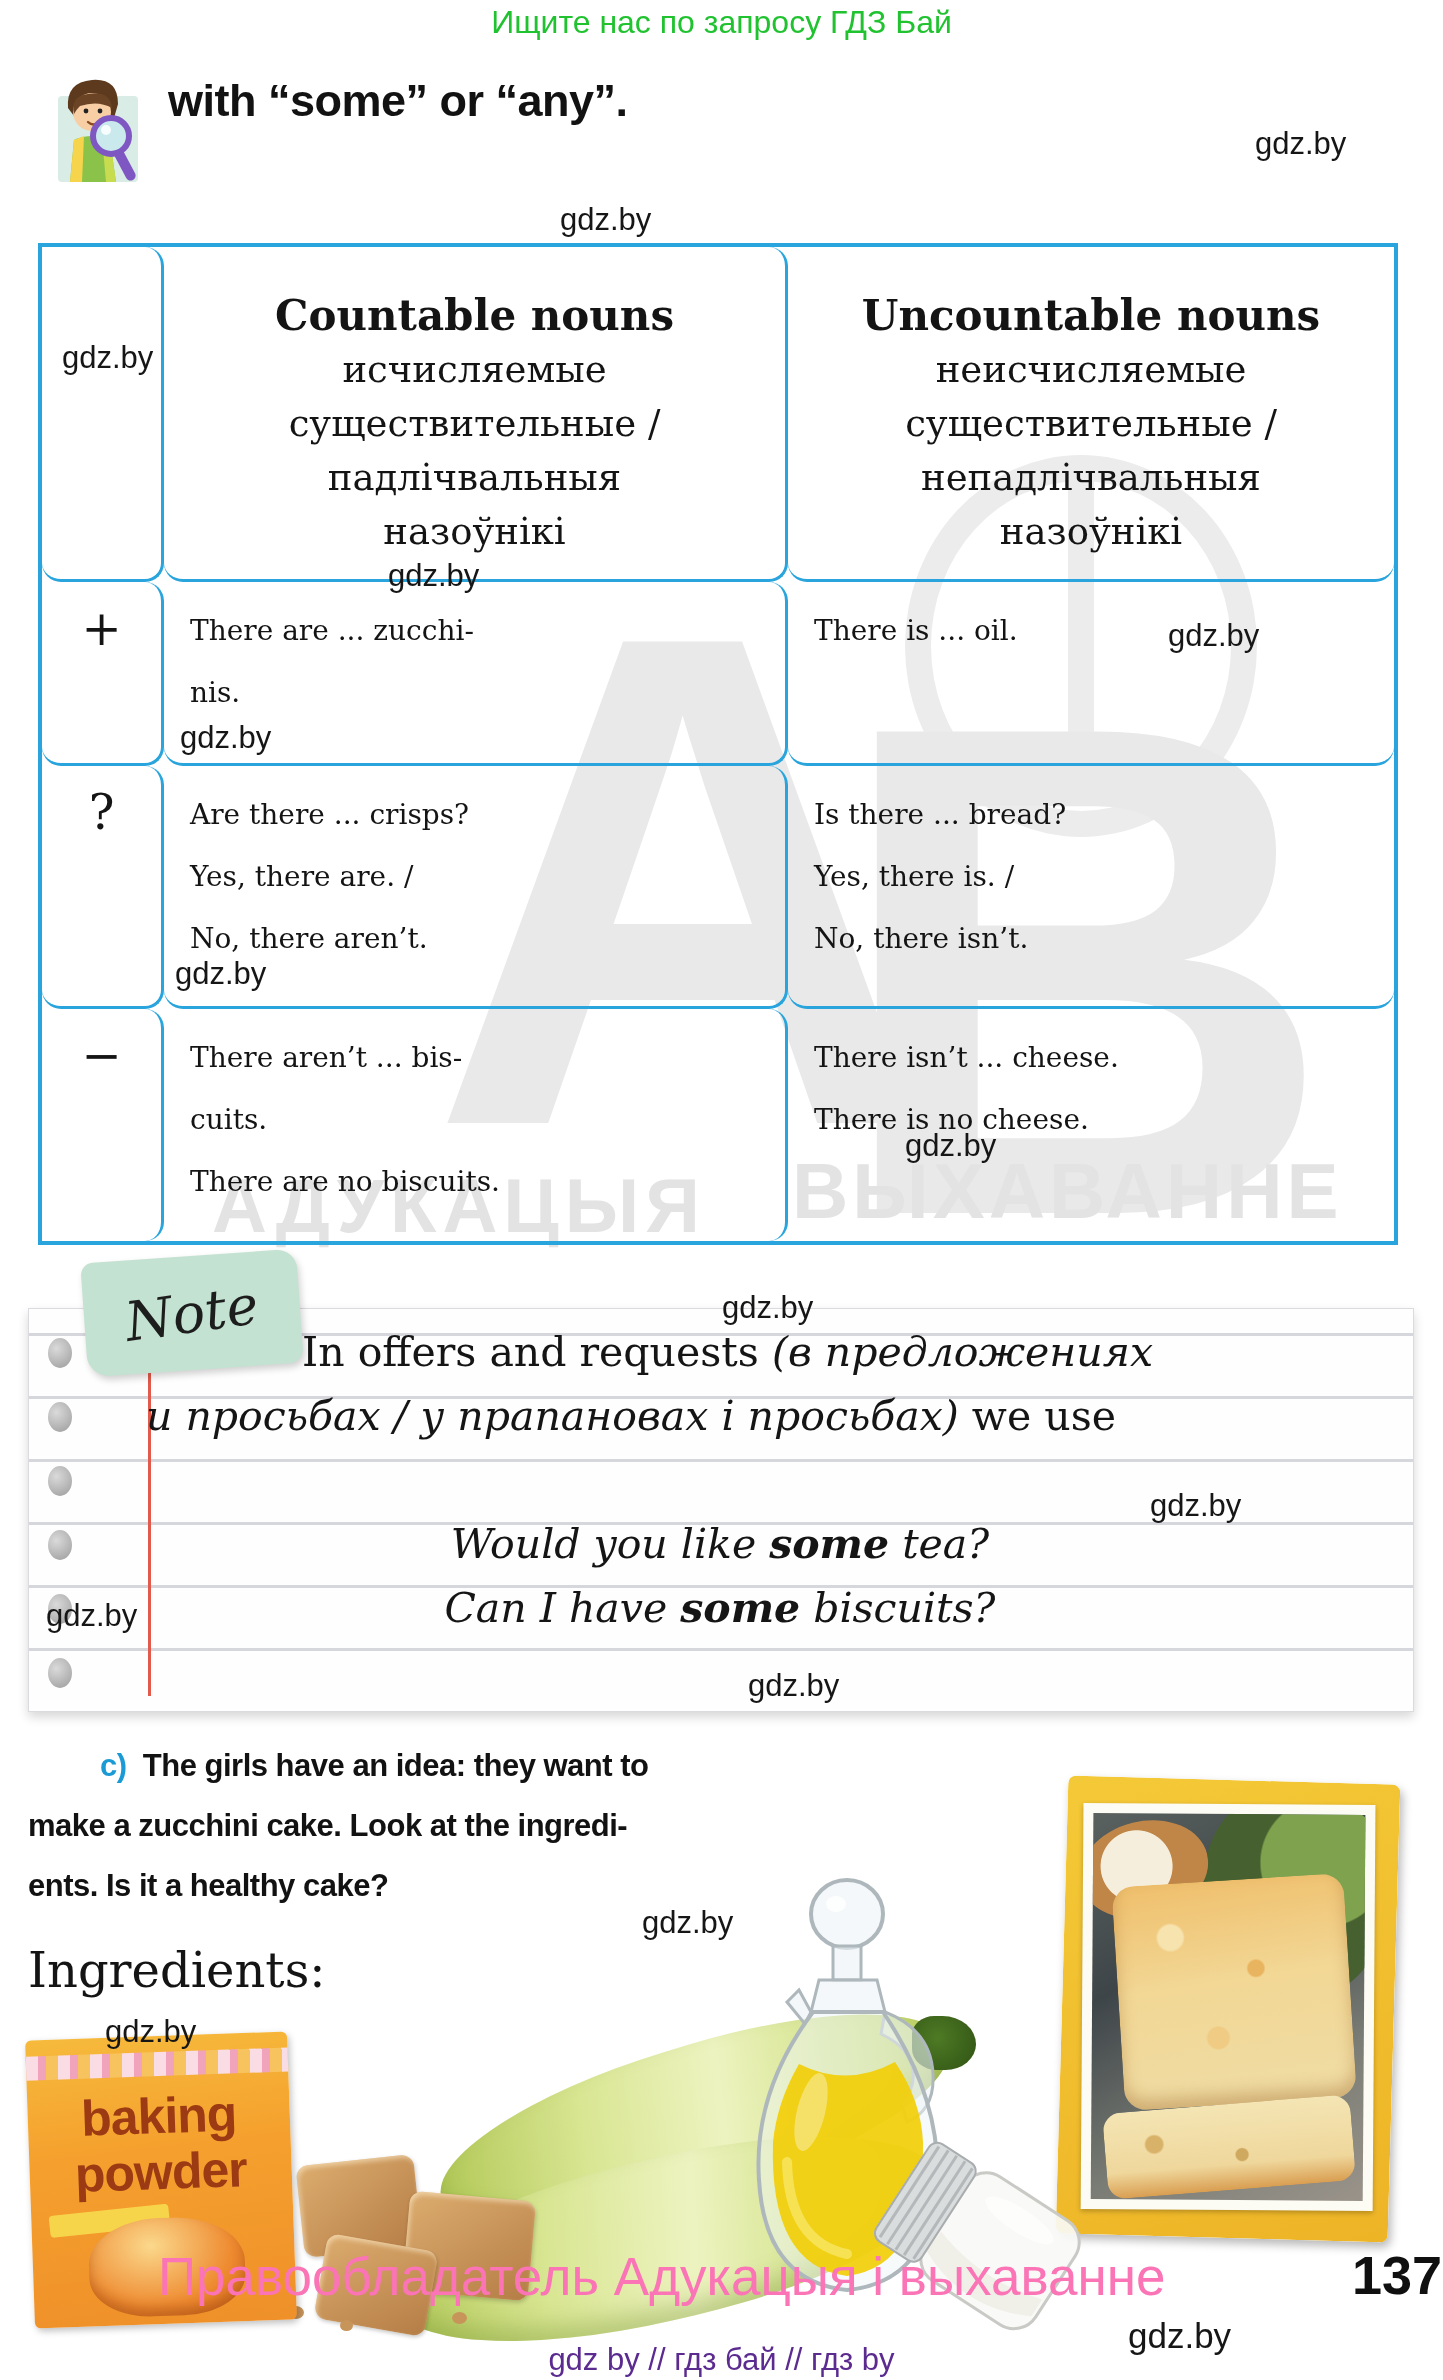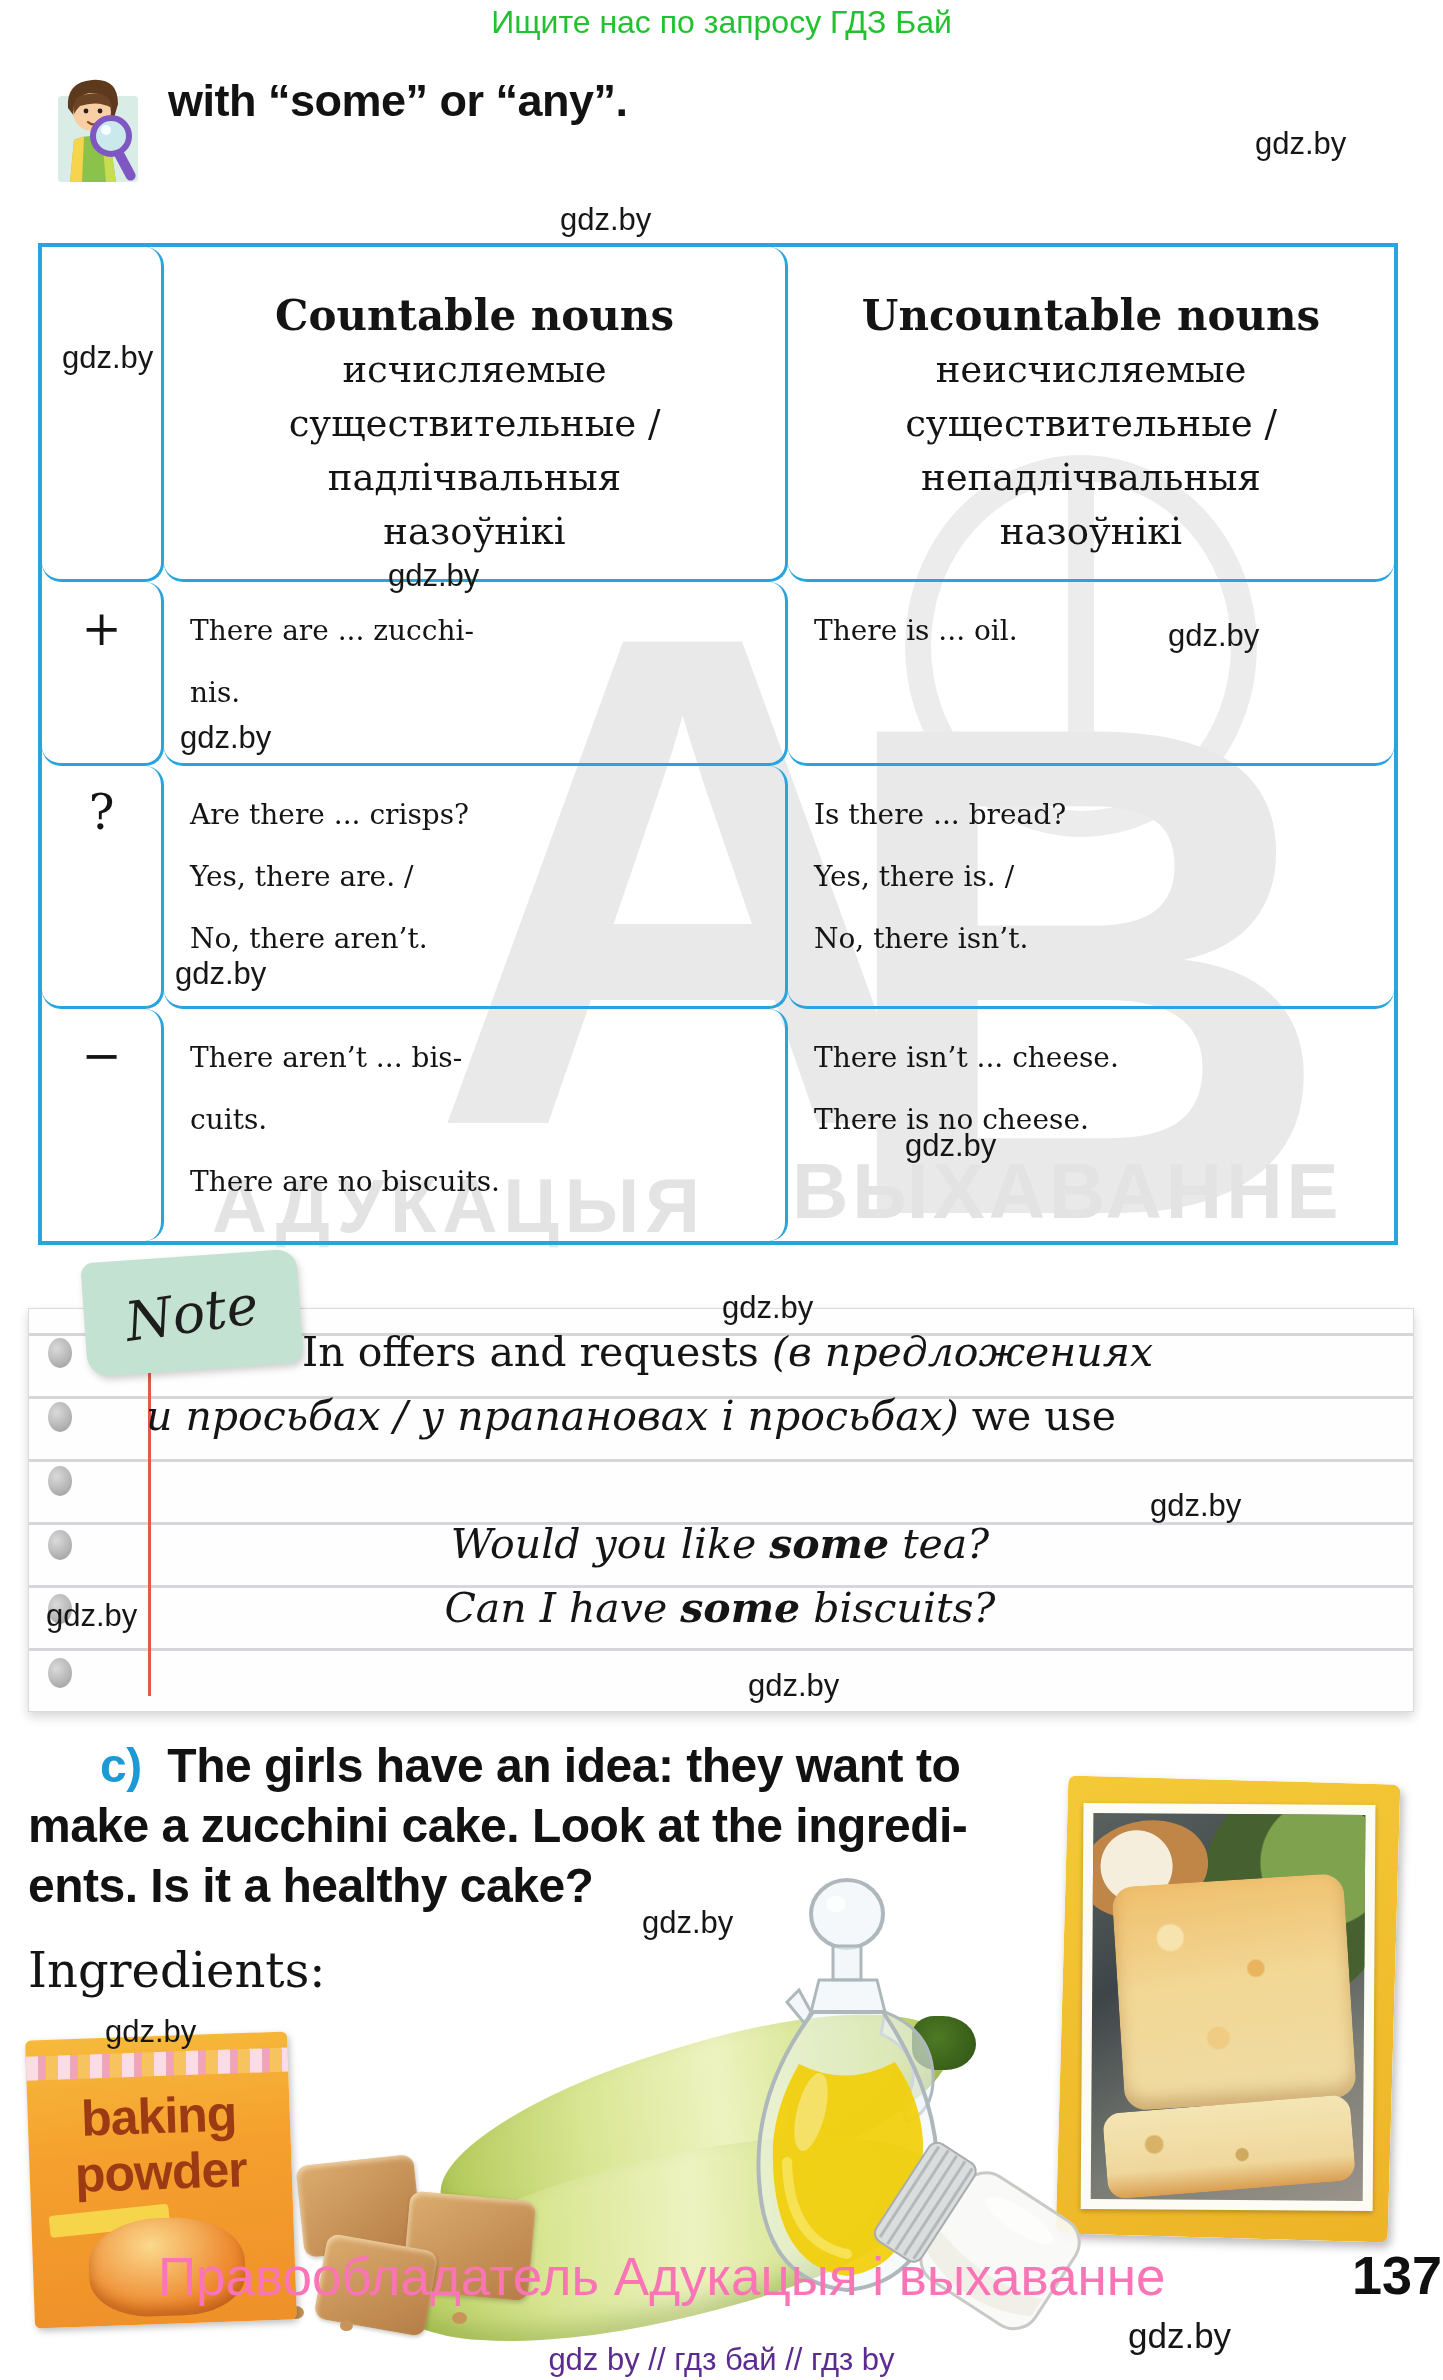--- a/index.html
+++ b/index.html
@@ -49,21 +49,21 @@
   .sticker span{font-family:"DejaVu Serif",serif;font-style:italic;font-size:54px;transform:rotate(-4deg);color:#1d1d1d;}
   .note-line{position:absolute;font-size:41px;line-height:60px;white-space:nowrap;z-index:4;color:#151515;}
   .nl1{left:302px;top:1322px;}
   .nl2{left:146px;top:1386px;}
   .nl3{left:146px;top:1450px;}
   .nex{left:140px;top:1514px;width:1160px;text-align:center;font-style:italic;}
   .nex2{top:1578px;}
   .it{font-style:italic;} .bd{font-weight:bold;}
   
   .exc{position:absolute;left:28px;top:1736px;width:1040px;z-index:6;
-       font-family:"Liberation Sans",sans-serif;font-weight:bold;font-size:48px;
+       font-family:"Liberation Sans",sans-serif;font-weight:bold;font-size:31px;
        line-height:60px;letter-spacing:-0.5px;color:#121212;}
   .exc .ind{padding-left:72px;}
   .ingredients{position:absolute;left:28px;top:1942px;font-size:48px;z-index:6;}
   
   .bp-pack{position:absolute;left:30px;top:2036px;width:262px;height:288px;z-index:3;
            transform:rotate(-2deg);border-radius:6px;
            background:linear-gradient(175deg,#F6BA3C 0%,#F5A02E 40%,#EF9029 100%);
            box-shadow:2px 3px 7px rgba(0,0,0,.25);}
   .bp-band{position:absolute;left:0;top:16px;width:100%;height:24px;
            background:repeating-linear-gradient(90deg,#F9DCE4 0 12px,#F0A3BA 12px 20px,#F7C35F 20px 32px);}

